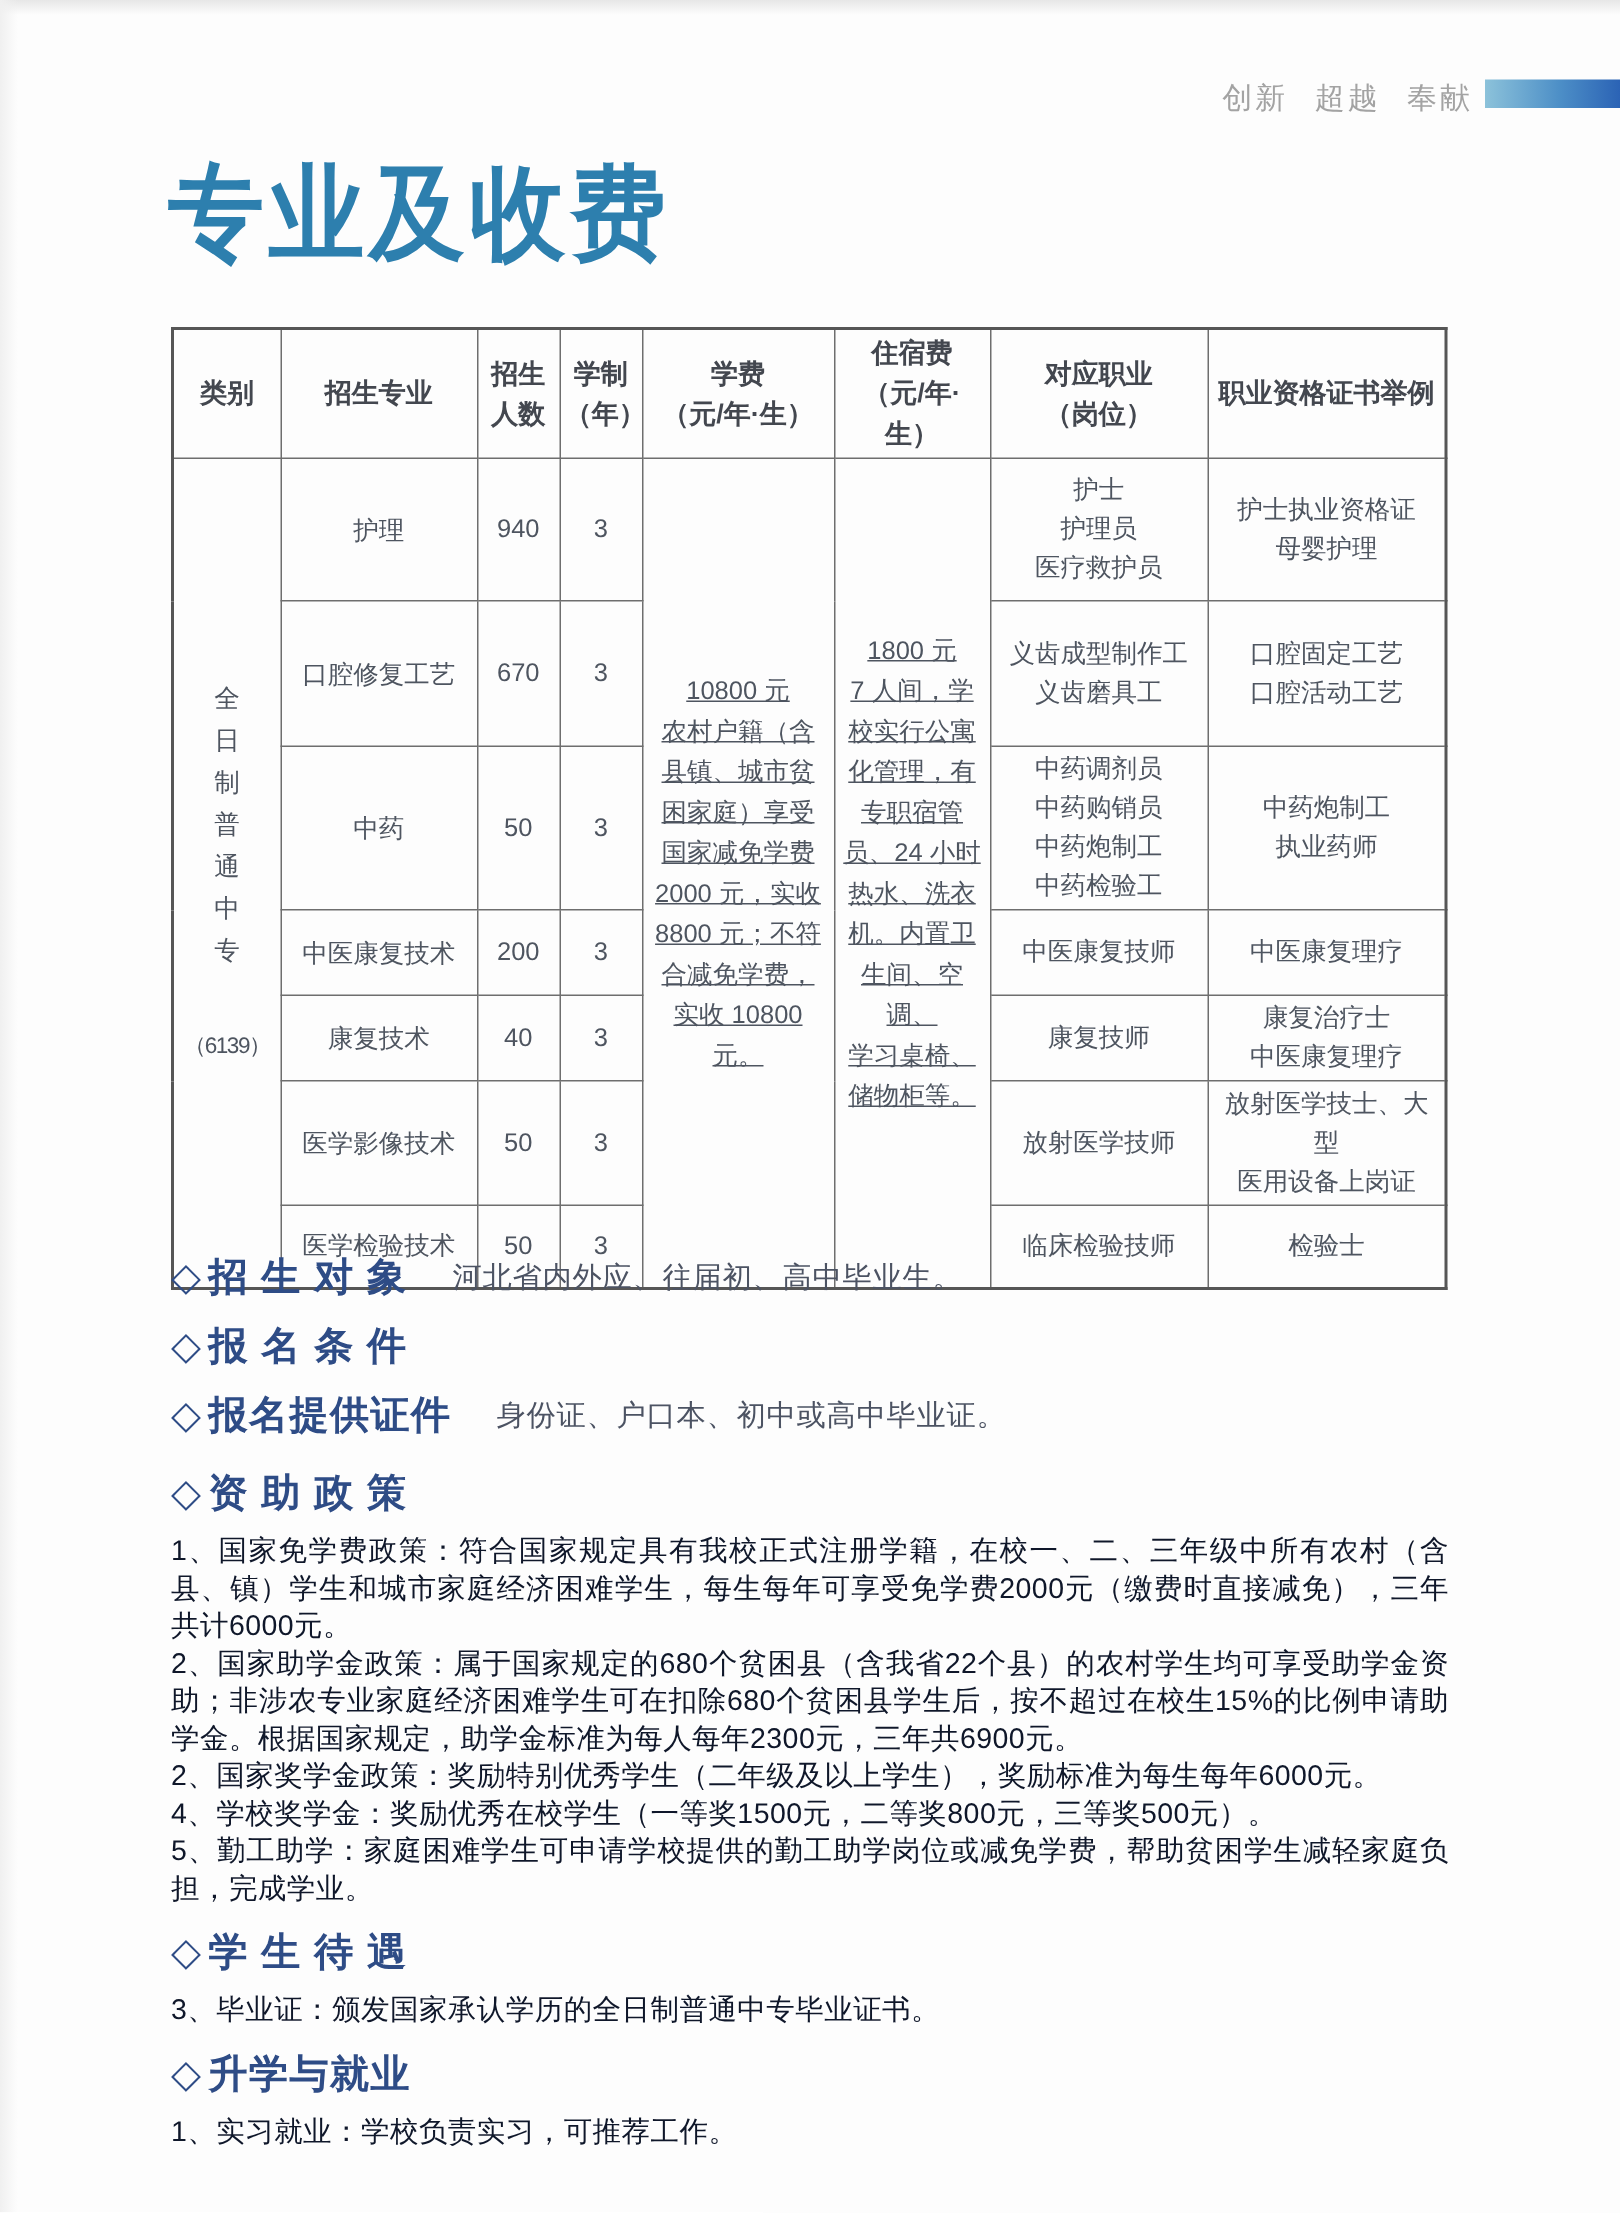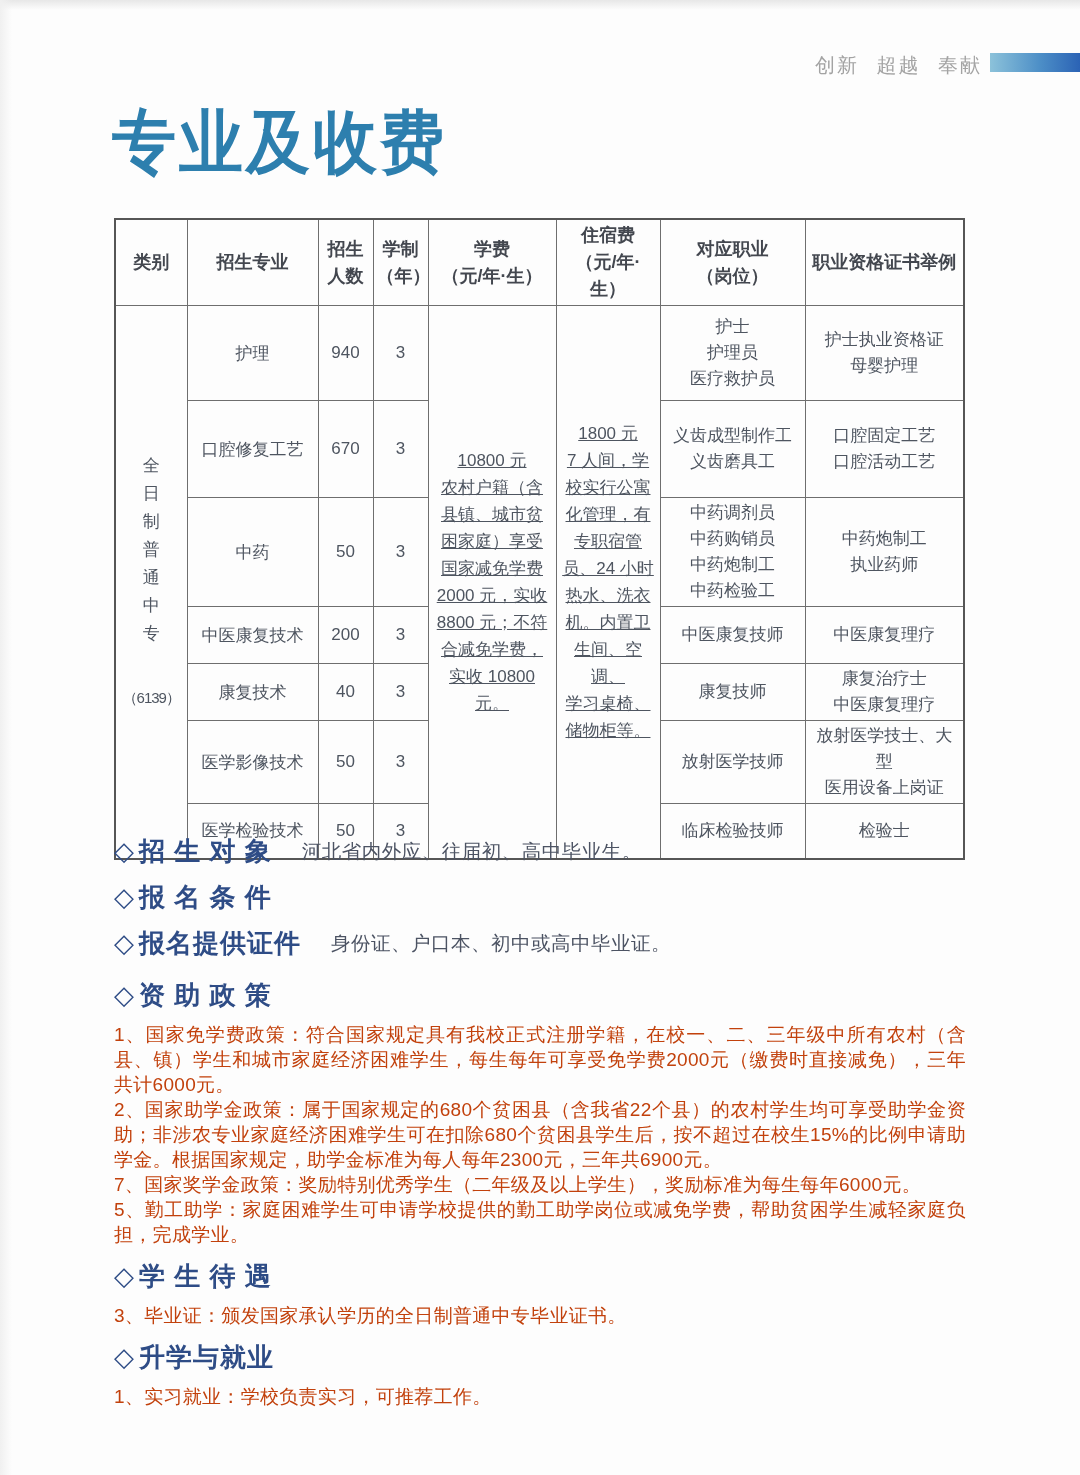--- a/index.html
+++ b/index.html
@@ -74,21 +74,21 @@
   h2.sec-heading {
     font-size: 26px; font-weight: bold; color: #2e4c86;
     letter-spacing: 1px; white-space: nowrap;
     display: flex; align-items: center;
   }
   .dia { font-size: 26px; font-weight: normal; margin-right: 4px; color: #2e4c86; }
   .sec-inline .desc { font-size: 19.5px; color: #4c5363; margin-left: 30px; letter-spacing: 0.5px; }
   .sec-block { margin-top: 2px; }
   .sec-block h2.sec-heading { margin: 12px 0 9px 0; }
   .sec-block p {
-    font-size: 19px; line-height: 25px; color: #c2410c;
+    font-size: 19px; line-height: 25px; color: #0f172a;
     text-align: justify; letter-spacing: 0.3px;
   }
 </style>
 </head>
 <body>
 
 <div class="page">
   <div class="edge-top"></div>
   <div class="edge-left"></div>
 
@@ -253,21 +253,22 @@
       <span class="desc">身份证、户口本、初中或高中毕业证。</span>
     </div>
 
     <div class="sec-block">
       <h2 class="sec-heading">
         <span class="dia">◇</span>
         <span>资 助 政 策</span>
       </h2>
       <p>1、国家免学费政策：符合国家规定具有我校正式注册学籍，在校一、二、三年级中所有农村（含县、镇）学生和城市家庭经济困难学生，每生每年可享受免学费2000元（缴费时直接减免），三年共计6000元。</p>
       <p>2、国家助学金政策：属于国家规定的680个贫困县（含我省22个县）的农村学生均可享受助学金资助；非涉农专业家庭经济困难学生可在扣除680个贫困县学生后，按不超过在校生15%的比例申请助学金。根据国家规定，助学金标准为每人每年2300元，三年共6900元。</p>
-      <p>7、国家奖学金政策：奖励特别优秀学生（二年级及以上学生），奖励标准为每生每年6000元。</p>
+      <p>2、国家奖学金政策：奖励特别优秀学生（二年级及以上学生），奖励标准为每生每年6000元。</p>
+      <p>4、学校奖学金：奖励优秀在校学生（一等奖1500元，二等奖800元，三等奖500元）。</p>
       <p>5、勤工助学：家庭困难学生可申请学校提供的勤工助学岗位或减免学费，帮助贫困学生减轻家庭负担，完成学业。</p>
     </div>
 
     <div class="sec-block">
       <h2 class="sec-heading">
         <span class="dia">◇</span>
         <span>学 生 待 遇</span>
       </h2>
       <p>3、毕业证：颁发国家承认学历的全日制普通中专毕业证书。</p>
     </div>

